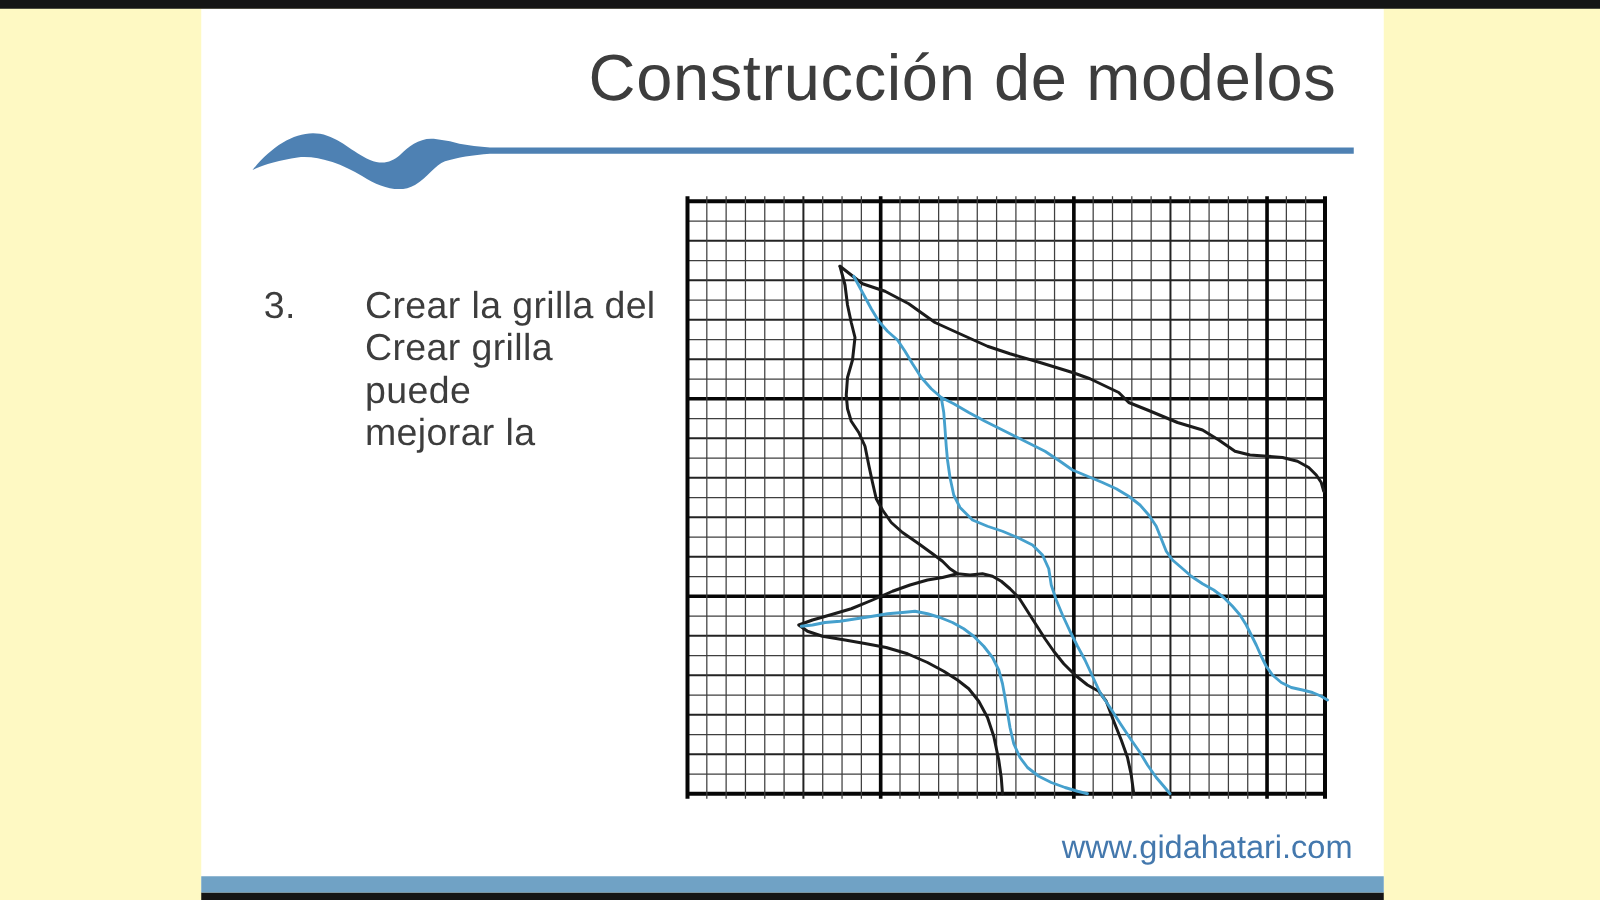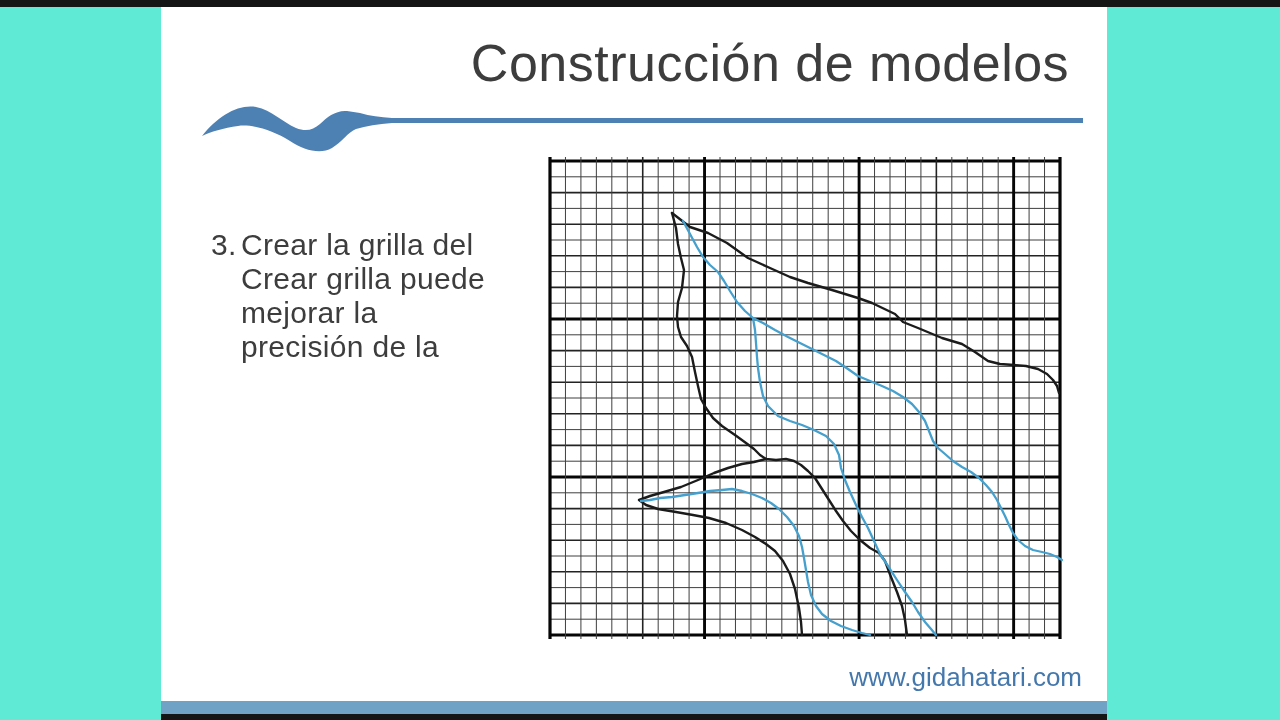--- a/index.html
+++ b/index.html
@@ -1,36 +1,36 @@
 <!DOCTYPE html>
 <html><head>
 <meta charset="utf-8">
 <style>
   html,body{margin:0;padding:0;background:#222;}
   .stage{
     position:relative;width:1280px;height:720px;overflow:hidden;
-    background:#5eead4;
+    background:#fef9c3;
     font-family:"Liberation Sans","DejaVu Sans",sans-serif;
   }
   .letterbox-top{position:absolute;left:0;top:0;width:1280px;height:7px;background:#151515;}
   .letterbox-bottom{position:absolute;left:161px;top:714px;width:946px;height:6px;background:#151515;}
   .slide{position:absolute;left:161px;top:7px;width:946px;height:707px;background:#ffffff;}
   .slide-title{
     position:absolute;left:430px;top:33px;width:680px;height:60px;
     font-size:52px;letter-spacing:0.5px;color:#3d3d3d;text-align:center;white-space:nowrap;
   }
   .logo-text{
     position:absolute;left:184px;top:86px;
     font-size:28px;letter-spacing:0.5px;color:#4478ad;white-space:nowrap;
   }
   .diagram-svg,.logo-svg{position:absolute;left:0;top:0;width:1280px;height:720px;pointer-events:none;}
   .body-block{position:absolute;left:211px;top:228px;width:320px;color:#3d3d3d;
     font-size:30px;letter-spacing:0.3px;line-height:34px;}
   .list-number{position:absolute;left:0;top:0;}
-  .body-lines{margin-left:30px;}
+  .body-lines{margin-left:81px;}
   .footer-url{
     position:absolute;right:198px;top:662px;
     font-size:26px;color:#4478ad;white-space:nowrap;
   }
   .footer-bar{position:absolute;left:161px;top:701px;width:946px;height:13px;background:#70a2c5;}
 </style>
 </head>
 <body>
 
 <div class="stage">
@@ -58,21 +58,20 @@
          C272,130 252,124 238,126
          C224,128 210,132 202,136 Z" fill="#4e81b3"></path>
   </svg>
 
   <div class="body-block">
     <div class="list-number">3.</div>
     <div class="body-lines">
       <div>Crear la grilla del</div>
       <div>Crear grilla puede</div>
       <div>mejorar la</div>
-      <div>precisión de la</div>
     </div>
   </div>
 
   <svg class="diagram-svg" viewBox="0 0 1280 720">
     <g id="grid-layer">
         <line x1="550" y1="161" x2="1060" y2="161" stroke="#060606" stroke-width="3.2"></line>
         <line x1="550" y1="176.8" x2="1060" y2="176.8" stroke="#3f3f3f" stroke-width="1"></line>
         <line x1="550" y1="192.6" x2="1060" y2="192.6" stroke="#232323" stroke-width="1.6"></line>
         <line x1="550" y1="208.4" x2="1060" y2="208.4" stroke="#3f3f3f" stroke-width="1"></line>
         <line x1="550" y1="224.2" x2="1060" y2="224.2" stroke="#232323" stroke-width="1.6"></line>

